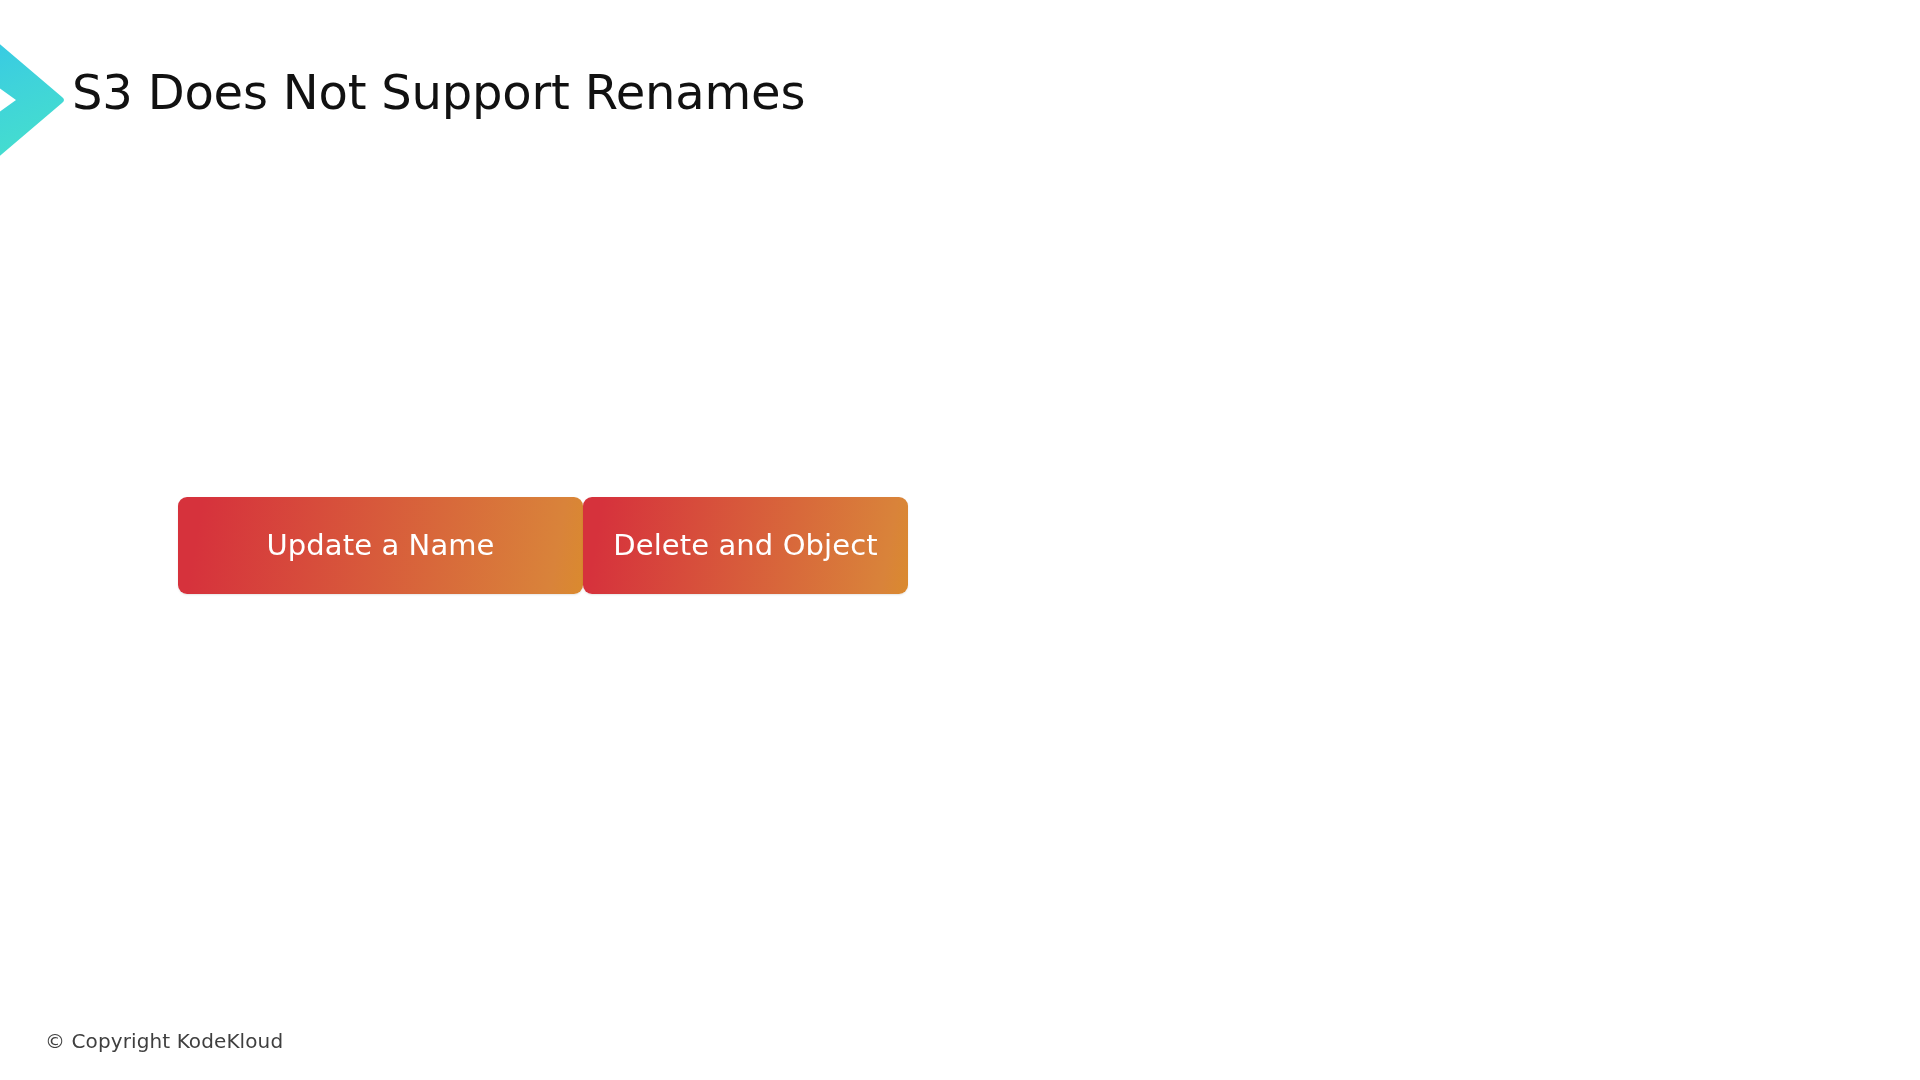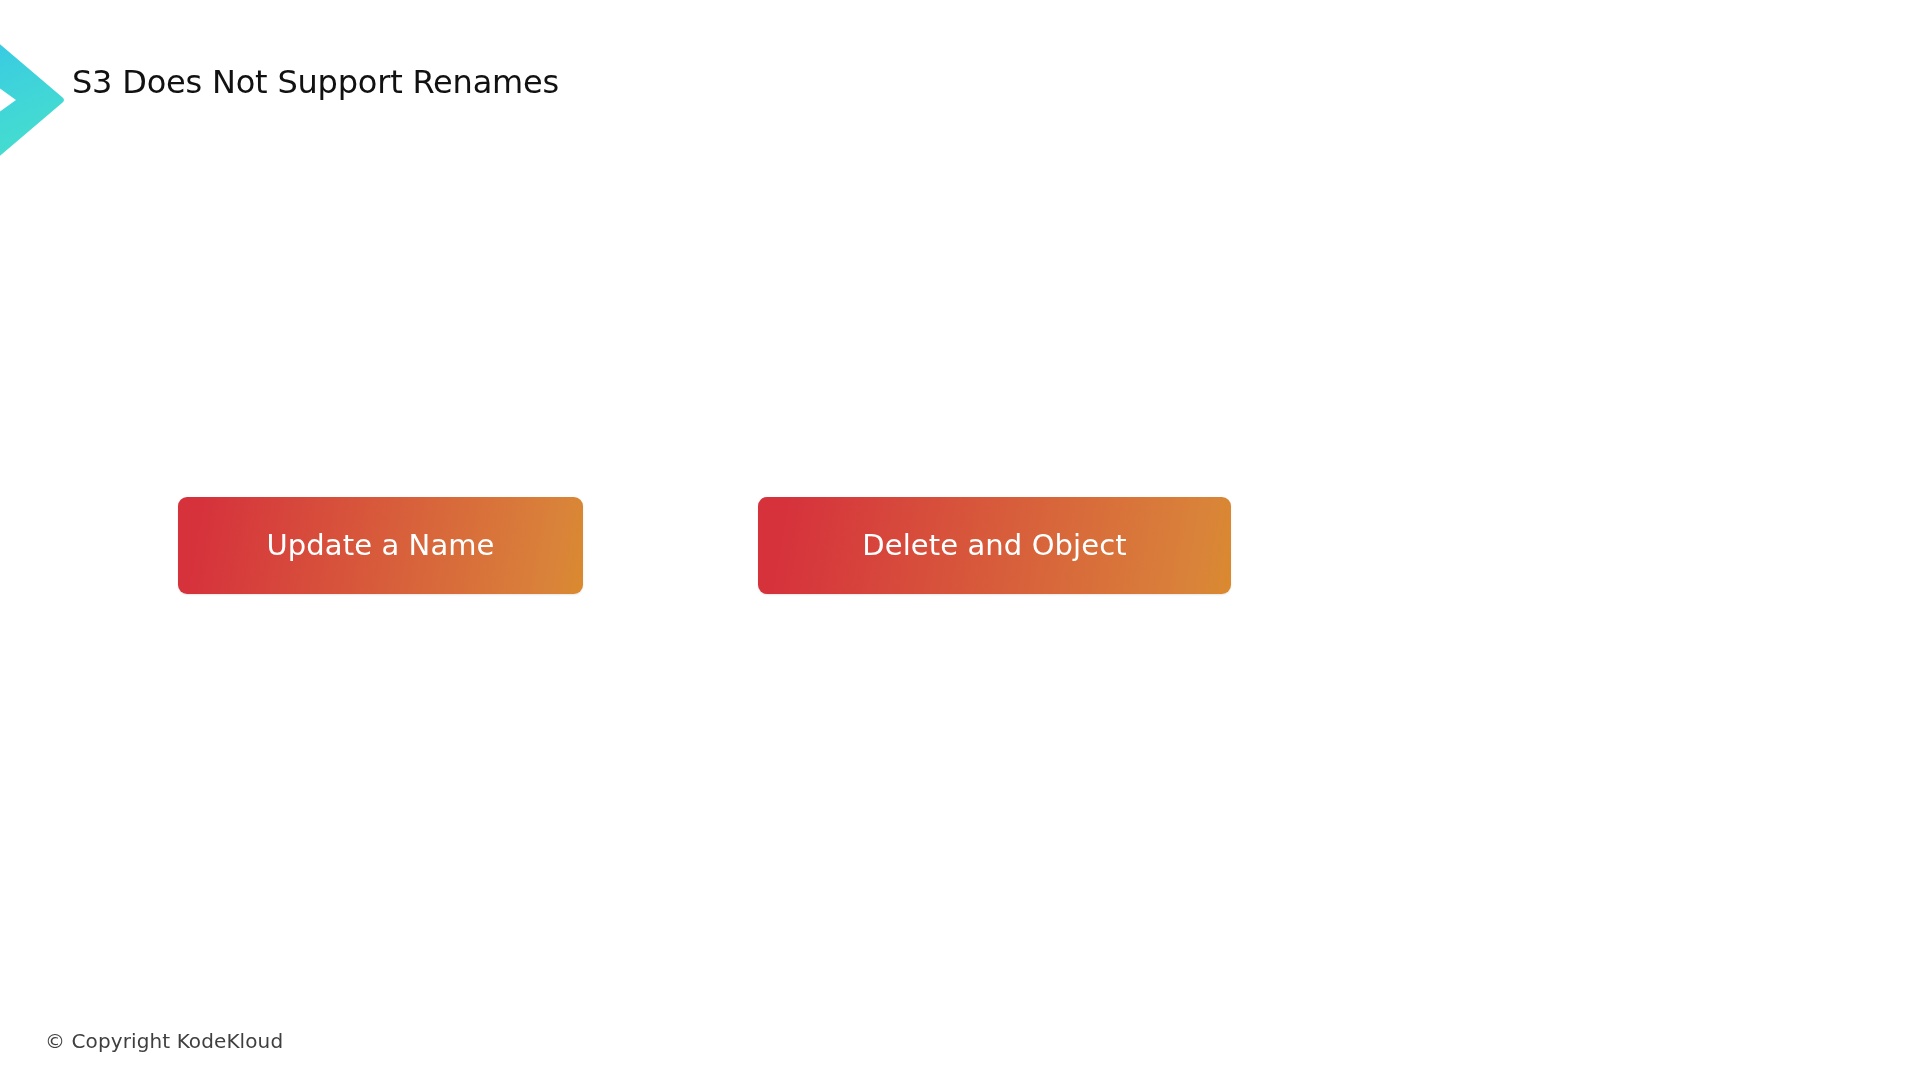--- a/index.html
+++ b/index.html
@@ -37,36 +37,35 @@
     height: 100%;
   }
 
   
   .slide-title {
     position: absolute;
     left: 72px;
     top: 62px;
     margin: 0;
     font-family: "DejaVu Sans", "Liberation Sans", sans-serif;
-    font-size: 32px;
+    font-size: 48px;
     font-weight: 400;
     line-height: 1.25;
     letter-spacing: -0.2px;
     color: #111111;
     white-space: nowrap;
   }
 
   
   .button-row {
     position: absolute;
     left: 178px;
     top: 497px;
     display: flex;
     align-items: flex-start;
-    gap: 175px;
   }
 
   .action-button {
     display: flex;
     align-items: center;
     justify-content: center;
     box-sizing: border-box;
     height: 97px;
     padding: 0 24px;
     border: none;
@@ -76,21 +75,21 @@
     font-family: "DejaVu Sans", "Liberation Sans", sans-serif;
     font-size: 29px;
     font-weight: 400;
     line-height: 1;
     letter-spacing: 0.1px;
     cursor: pointer;
     box-shadow: 0 1px 2px rgba(0, 0, 0, 0.10);
     white-space: nowrap;
   }
   .action-button.btn-update { width: 405px; }
-  .action-button.btn-delete { width: 473px; }
+  .action-button.btn-delete { width: 325px; }
 
   
   .slide-footer {
     position: absolute;
     left: 45px;
     bottom: 27px;
     font-family: "DejaVu Sans", "Liberation Sans", sans-serif;
     font-size: 20px;
     font-weight: 400;
     color: #3f3f3f;

